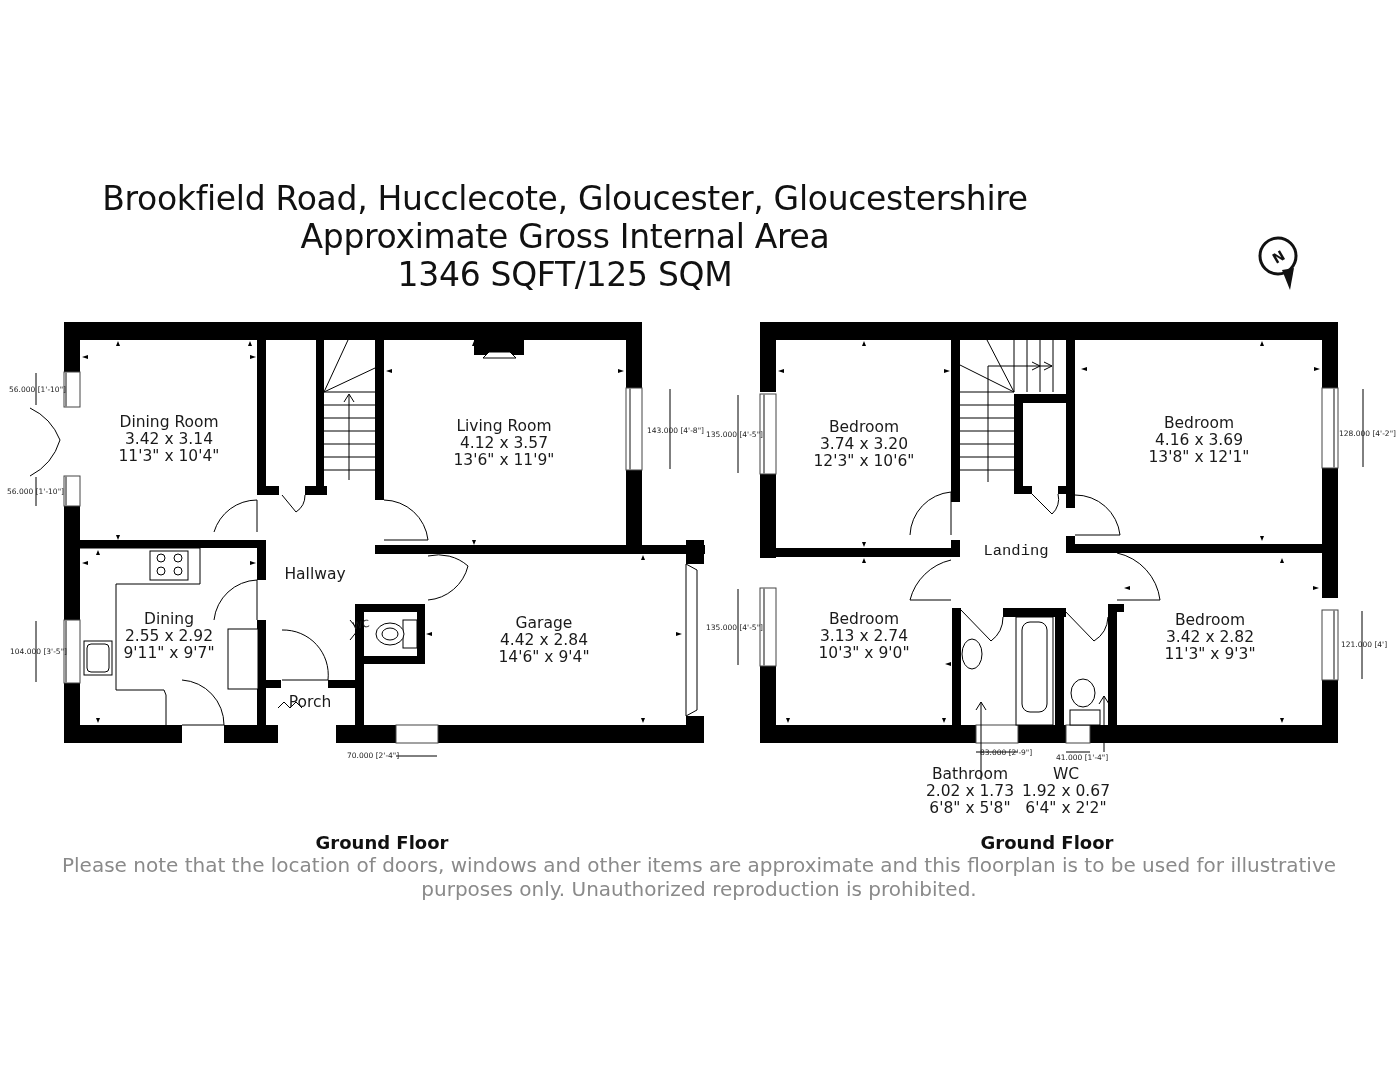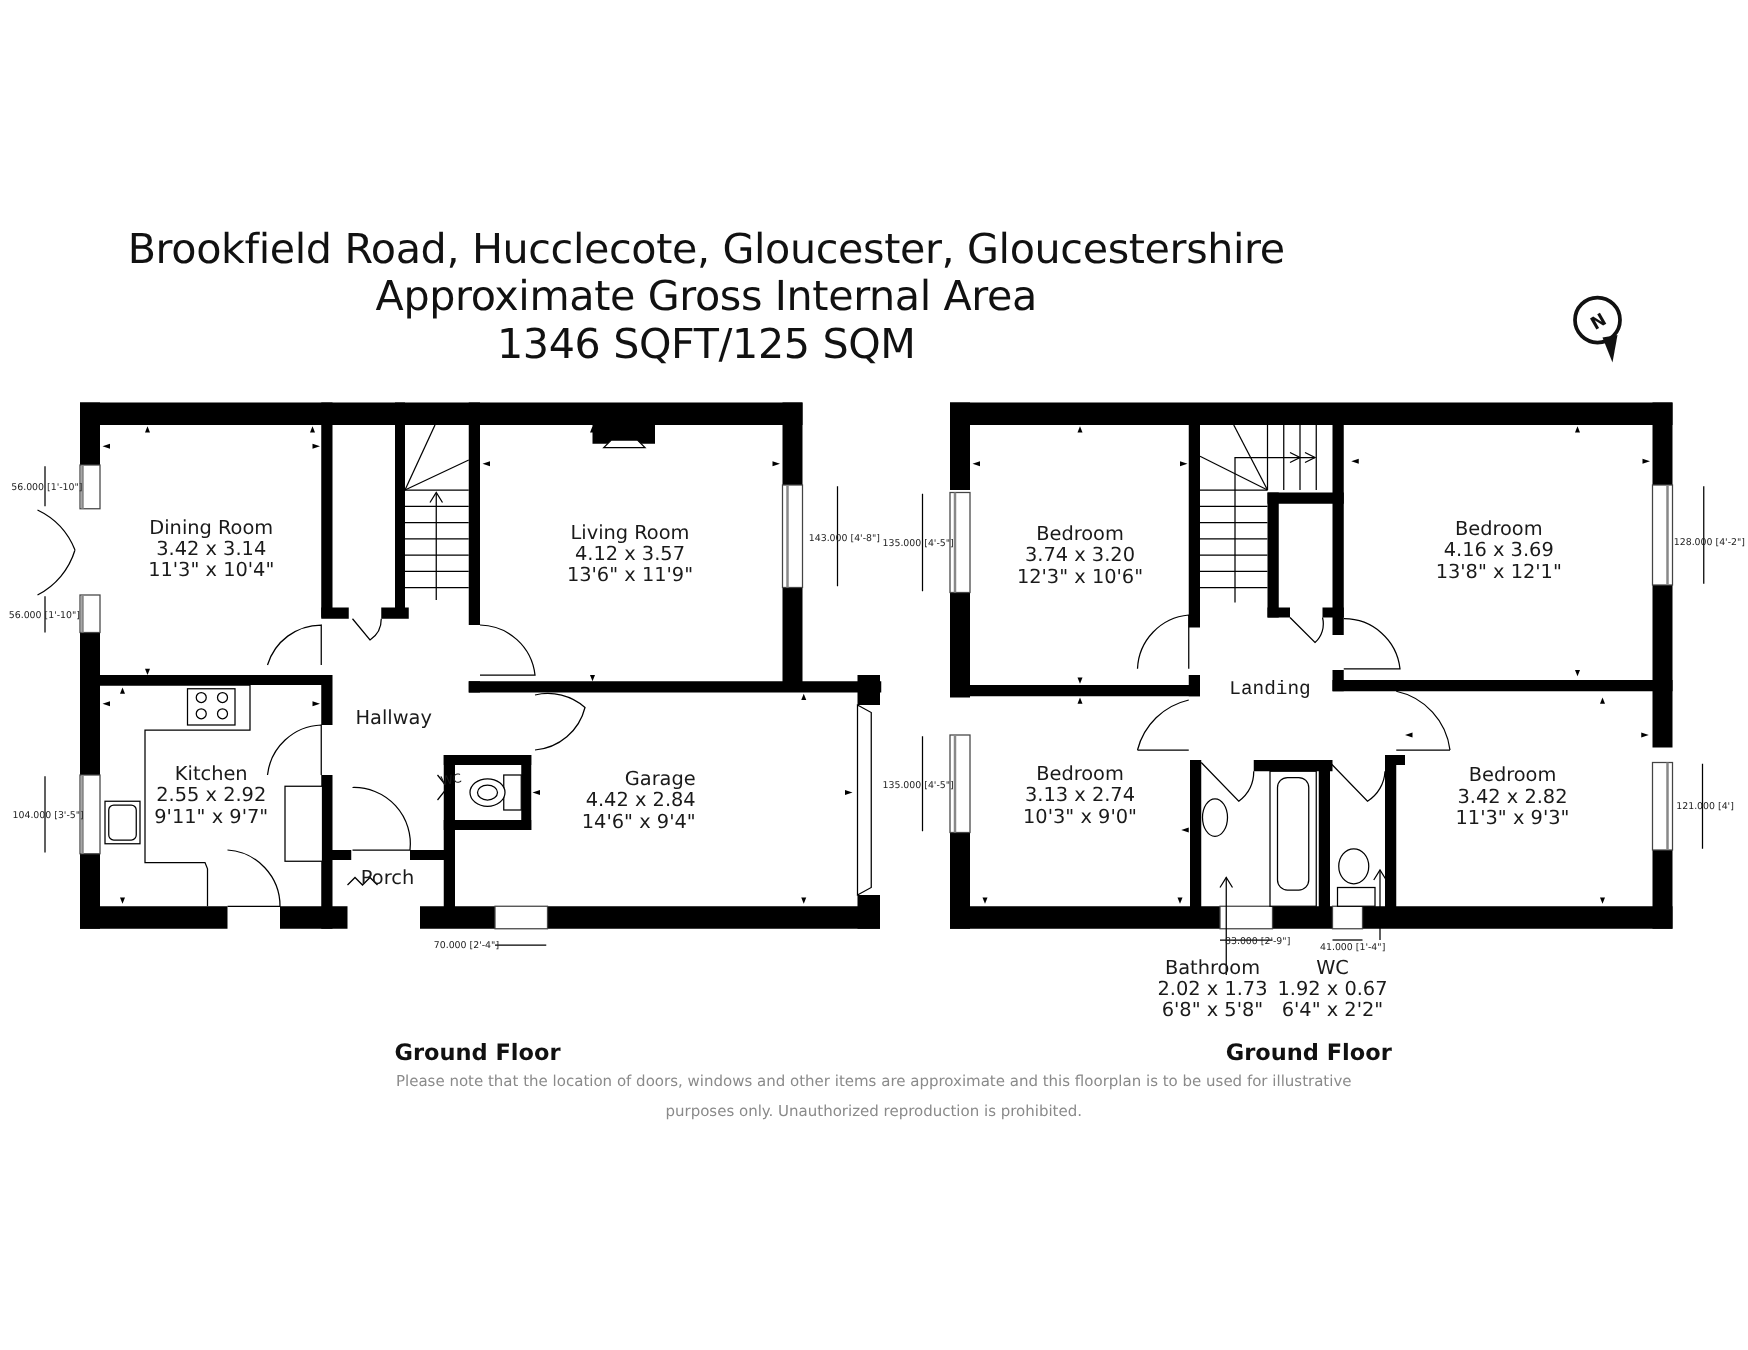--- a/index.html
+++ b/index.html
@@ -7,21 +7,21 @@
          font-family:"DejaVu Sans", sans-serif; color:#111; }
   .title { position:absolute; left:0; width:1130px; text-align:center;
            font-size:33px; line-height:38px; color:#111; letter-spacing:-0.3px; }
   .plan-svg { position:absolute; left:0; top:0; }
   .room-label { position:absolute; text-align:center; font-size:15.5px; line-height:17px;
                 color:#1a1a1a; white-space:nowrap; transform:translateX(-50%); }
   .dim { position:absolute; font-size:7.5px; color:#222; white-space:nowrap; }
   .floor-label { position:absolute; font-size:18px; font-weight:bold; color:#111;
                  transform:translateX(-50%); white-space:nowrap;text-align:right; }
   .disclaimer { position:absolute; left:0; width:1398px; top:853px; text-align:center;
-                font-size:12px; line-height:24px; color:#8a8a8a; }
+                font-size:20px; line-height:24px; color:#8a8a8a; }
 </style>
 </head>
 <body>
 
 <div class="title" style="top:180px;">Brookfield Road, Hucclecote, Gloucester, Gloucestershire</div>
 <div class="title" style="top:218px;">Approximate Gross Internal Area</div>
 <div class="title" style="top:256px;">1346 SQFT/125 SQM</div>
 
 <svg class="plan-svg" width="1398" height="1080" viewBox="0 0 1398 1080">
 
@@ -297,28 +297,28 @@
   <div>Dining Room</div>
   <div>3.42 x 3.14</div>
   <div>11'3" x 10'4"</div>
 </div>
 <div class="room-label" style="left:504px; top:418px;">
   <div>Living Room</div>
   <div>4.12 x 3.57</div>
   <div>13'6" x 11'9"</div>
 </div>
 <div class="room-label" style="left:169px; top:611px;">
-  <div>Kitchen</div>
+  <div>Dining</div>
   <div>2.55 x 2.92</div>
   <div>9'11" x 9'7"</div>
 </div>
 <div class="room-label" style="left:315px; top:566px;">
   <div>Hallway</div>
 </div>
-<div class="room-label" style="left:511px; top:615px;text-align:right;">
+<div class="room-label" style="left:544px; top:615px;">
   <div>Garage</div>
   <div>4.42 x 2.84</div>
   <div>14'6" x 9'4"</div>
 </div>
 <div class="room-label" style="left:310px; top:694px;">
   <div>Porch</div>
 </div>
 <div class="room-label" style="left:361px; top:616px; font-size:10px; transform:translateX(-50%) rotate(-10deg);">
   <div>WC</div>
 </div>

